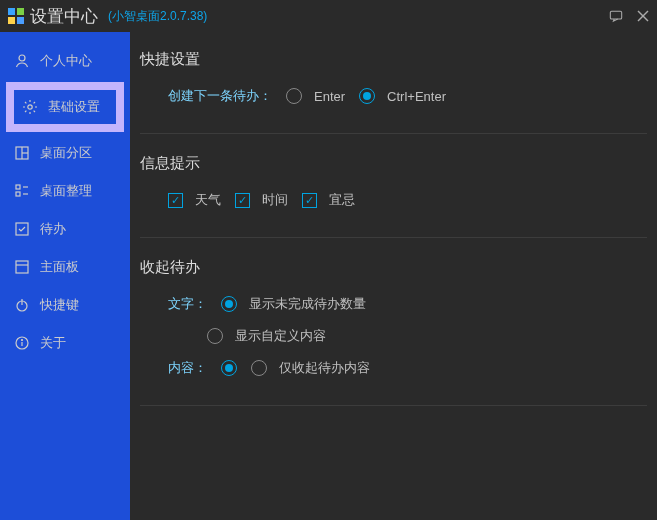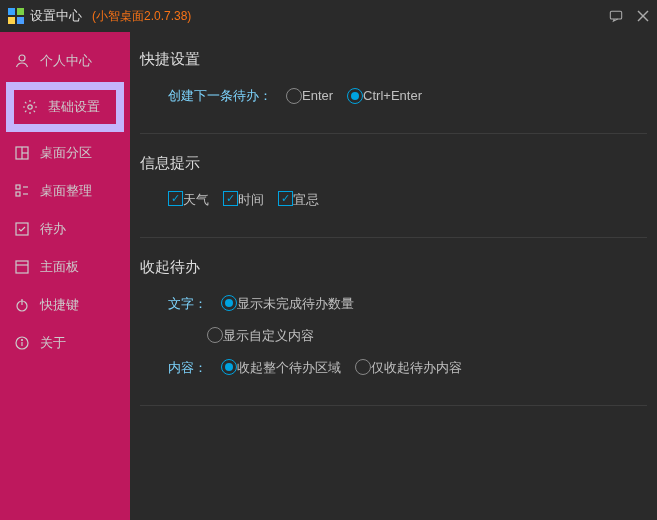--- a/index.html
+++ b/index.html
@@ -18,28 +18,28 @@
     align-items: center;
     padding: 0 8px;
     background: #2a2a2a;
     justify-content: space-between;
   }
   .titlebar-left { display: flex; align-items: center; gap: 6px; }
   .app-icon {
     width: 16px; height: 16px;
     display: inline-block;
   }
-  .title-main { color: #dddddd; font-size: 13px; }
-  .title-sub { color: #f97316; font-size: 12px; margin-left: 4px; }
+  .title-main { color: #dddddd; font-size: 17px; }
+  .title-sub { color: #0ea5e9; font-size: 12px; margin-left: 4px; }
   .titlebar-right { display: flex; align-items: center; gap: 14px; color: #aaaaaa; }
   .win-btn { cursor: pointer; }
   .container { display: flex; height: calc(100% - 32px); }
   .sidebar {
     width: 130px;
-    background: #be185d;
+    background: #1d4ed8;
     padding-top: 10px;
   }
   .sidebar-item {
     display: flex;
     align-items: center;
     gap: 10px;
     padding: 10px 14px;
     color: #cccccc;
     cursor: pointer;
     font-size: 13px;
@@ -81,21 +81,21 @@
     justify-content: center;
     cursor: pointer;
   }
   .radio.checked { border-color: #00a3e0; }
   .radio.checked::after {
     content: "";
     width: 8px; height: 8px;
     background: #00a3e0;
     border-radius: 50%;
   }
-  .option { display: inline-flex; gap: 0; }
+  .option { display: inline-flex; align-items: center; gap: 12px; }
   .checkbox {
     width: 15px; height: 15px;
     border: 1.5px solid #00a3e0;
     display: inline-flex;
     align-items: center;
     justify-content: center;
     cursor: pointer;
     color: #00a3e0;
     font-size: 11px;
     line-height: 1;
@@ -271,21 +271,20 @@
       <div class="row" style="padding-left:67px;">
         <span class="option">
           <span class="radio"></span>
           <span>显示自定义内容</span>
         </span>
       </div>
       <div class="row">
         <span class="row-label">内容：</span>
         <span class="option">
           <span class="radio checked"></span>
-          <span>收起整个待办区域</span>
         </span>
         <span class="option">
           <span class="radio"></span>
           <span>仅收起待办内容</span>
         </span>
       </div>
     </div>
 
     <hr class="hr">
 

